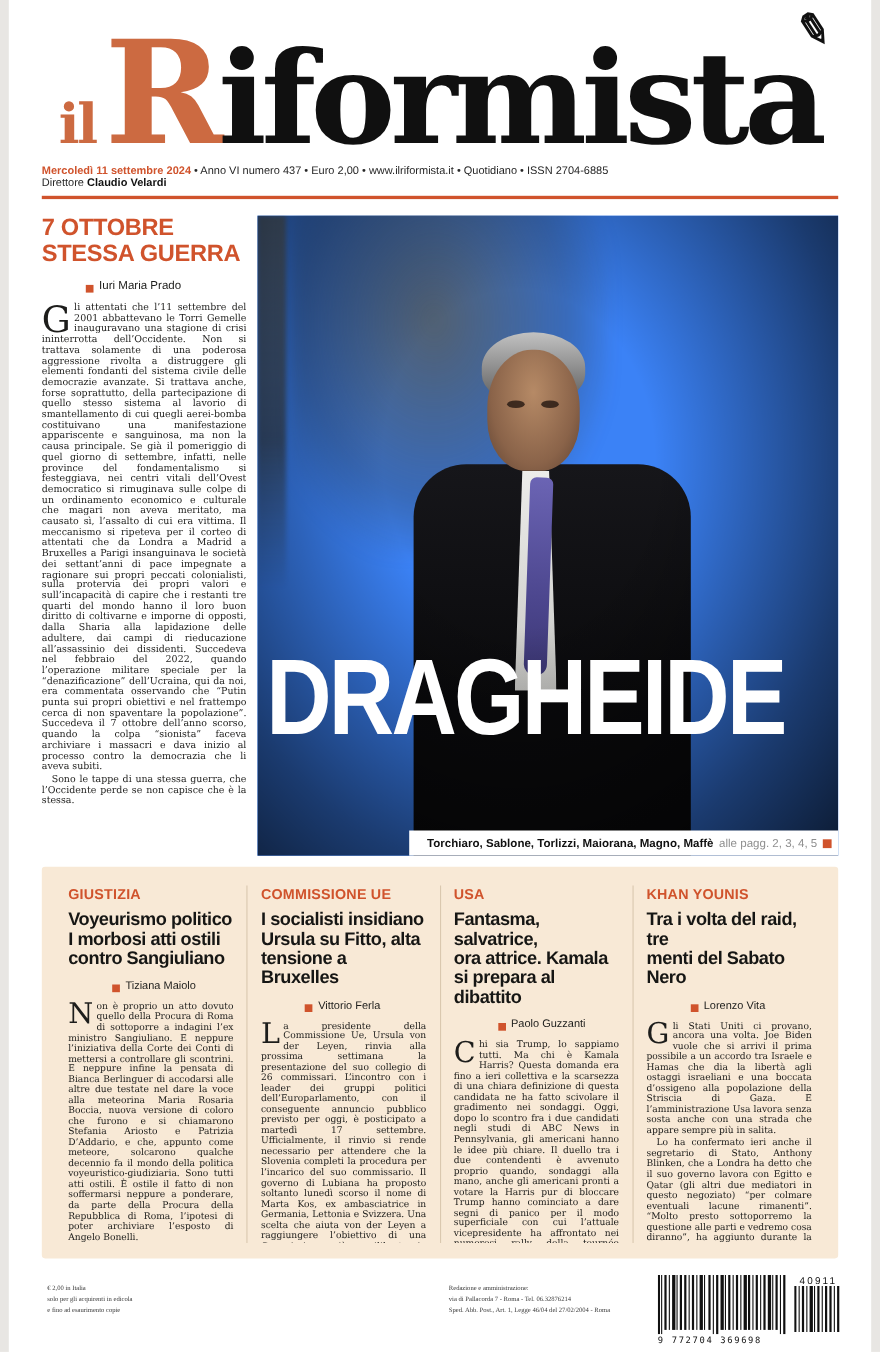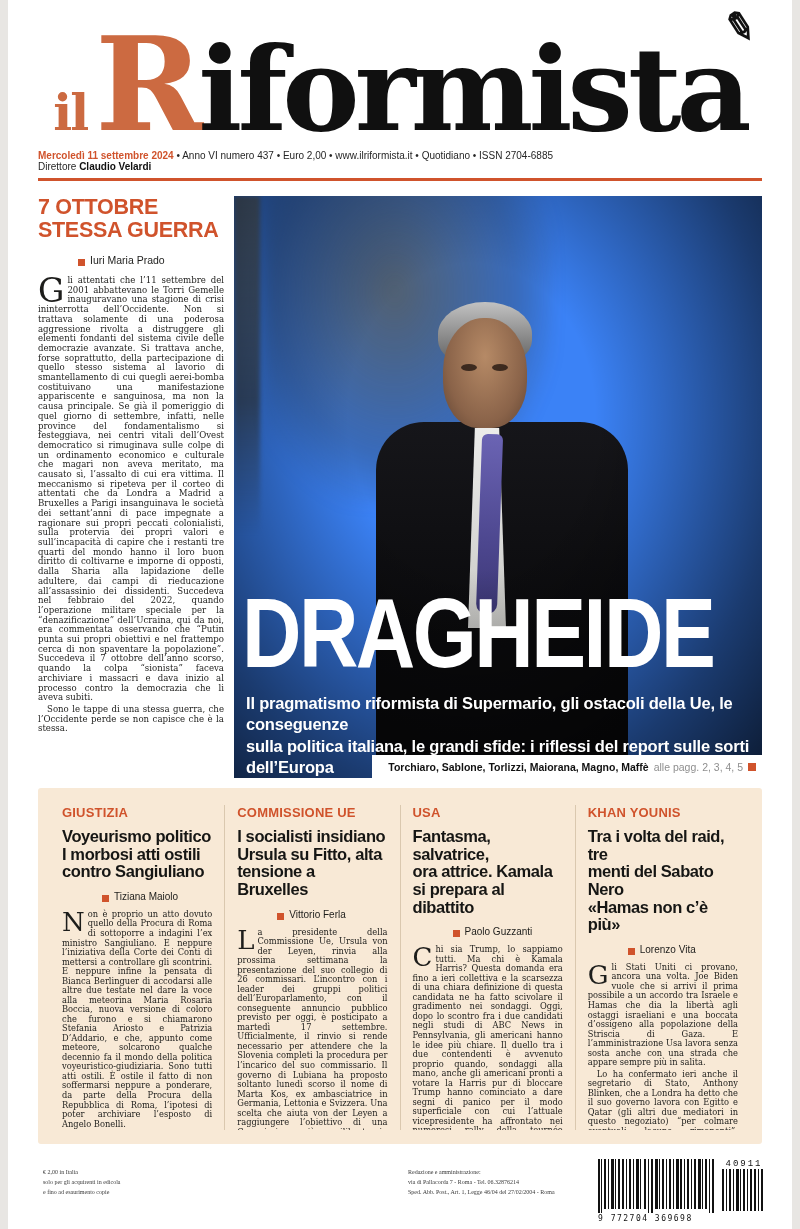--- a/index.html
+++ b/index.html
@@ -86,21 +86,21 @@
          color:var(--accent);font-weight:700;font-size:10px;padding-top:8px;}
 
   
   .footer{position:absolute;left:0;right:0;bottom:0;height:74px;background:#fff;}
   .fine{position:absolute;top:12px;font-size:6px;line-height:1.7;color:#3a3a3a;font-family:"Liberation Serif",serif;}
   .fine-left{left:35px;}
   .fine-mid{left:400px;}
   .barcode{position:absolute;right:22px;top:4px;width:172px;display:flex;flex-direction:column;align-items:flex-start;}
   .bc-row{display:flex;align-items:flex-start;gap:6px;}
   .bc-addon{display:flex;flex-direction:column;align-items:center;}
-  .bc-addon-num{font-family:Liberation Mono, monospace;font-size:9px;letter-spacing:2px;color:#111;}
+  .bc-addon-num{font-family:Liberation Sans, sans-serif;font-size:9px;letter-spacing:2px;color:#111;}
   .bc-num{font-family:"DejaVu Sans Mono",monospace;font-size:8px;letter-spacing:1.5px;color:#111;margin-top:1px;}
 </style>
 </head>
 <body>
 
 <div class="page">
 
   <header class="masthead">
     <div class="logo">
       <span class="logo-il">il</span>
@@ -142,24 +142,20 @@
       <div class="ph-suit"></div>
       <div class="ph-shirt"></div>
       <div class="ph-tie"></div>
       <div class="ph-hair"></div>
       <div class="ph-face"></div>
       <div class="ph-eye l"></div>
       <div class="ph-eye r"></div>
       <div class="ph-vignette"></div>
 
       <h1>DRAGHEIDE</h1>
-      <div class="subhead">
-        <div>Il pragmatismo riformista di Supermario, gli ostacoli della Ue, le conseguenze</div>
-        <div>sulla politica italiana, le grandi sfide: i riflessi del report sulle sorti dell’Europa</div>
-      </div>
       <div class="credits">
         <span class="names">Torchiaro, Sablone, Torlizzi, Maiorana, Magno, Maffè</span>
         <span class="pages">alle pagg. 2, 3, 4, 5</span>
         <span class="sq"></span>
       </div>
     </section>
   </main>
 
   <section class="briefs">
 
@@ -215,21 +211,20 @@
         <p><span class="dropcap">C</span><span>hi sia Trump, lo sappiamo tutti. Ma chi è Kamala Harris? Questa domanda era fino a ieri collettiva e la scarsezza di una chiara definizione di questa candidata ne ha fatto scivolare il gradimento nei sondaggi. Oggi, dopo lo scontro fra i due candidati negli studi di ABC News in Pennsylvania, gli americani hanno le idee più chiare. Il duello tra i due contendenti è avvenuto proprio quando, sondaggi alla mano, anche gli americani pronti a votare la Harris pur di bloccare Trump hanno cominciato a dare segni di panico per il modo superficiale con cui l’attuale vicepresidente ha affrontato nei numerosi rally della tournée elettorale sia i problemi che le soluzioni. Gli elettori democratici da soli non basteranno per farla vincere.</span></p>
       </div>
 
     </article>
 
     <article class="brief">
       <div class="kicker">KHAN YOUNIS</div>
       <h3>
         <div>Tra i volta del raid, tre</div>
         <div>menti del Sabato Nero</div>
-        <div>«Hamas non c’è più»</div>
       </h3>
       <div class="byline">
         <span class="sq"></span>
         <span>Lorenzo Vita</span>
       </div>
       <div class="serif-body">
         <p><span class="dropcap">G</span><span>li Stati Uniti ci provano, ancora una volta. Joe Biden vuole che si arrivi il prima possibile a un accordo tra Israele e Hamas che dia la libertà agli ostaggi israeliani e una boccata d’ossigeno alla popolazione della Striscia di Gaza. E l’amministrazione Usa lavora senza sosta anche con una strada che appare sempre più in salita.</span></p>
         <p class="indent">Lo ha confermato ieri anche il segretario di Stato, Anthony Blinken, che a Londra ha detto che il suo governo lavora con Egitto e Qatar (gli altri due mediatori in questo negoziato) “per colmare eventuali lacune rimanenti”. “Molto presto sottoporremo la questione alle parti e vedremo cosa diranno”, ha aggiunto durante la conferenza stampa con il suo omologo britannico Lammy.</p>
       </div>
 

